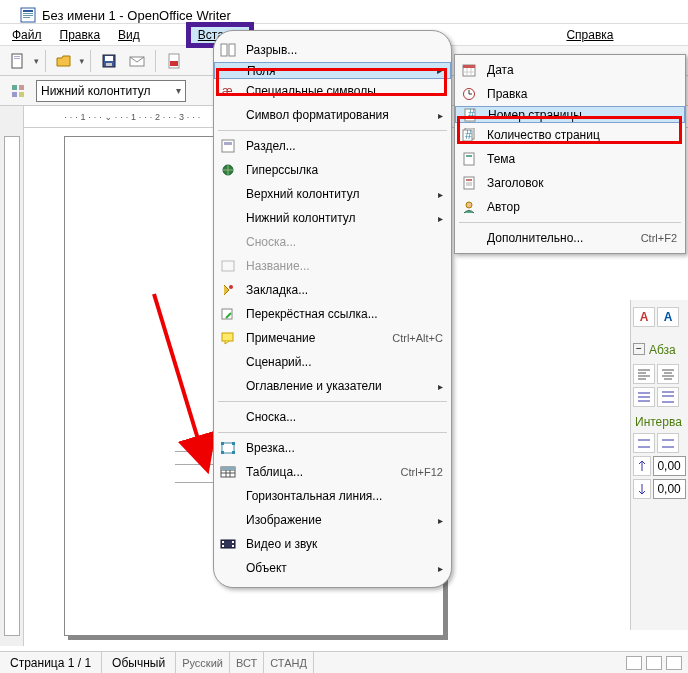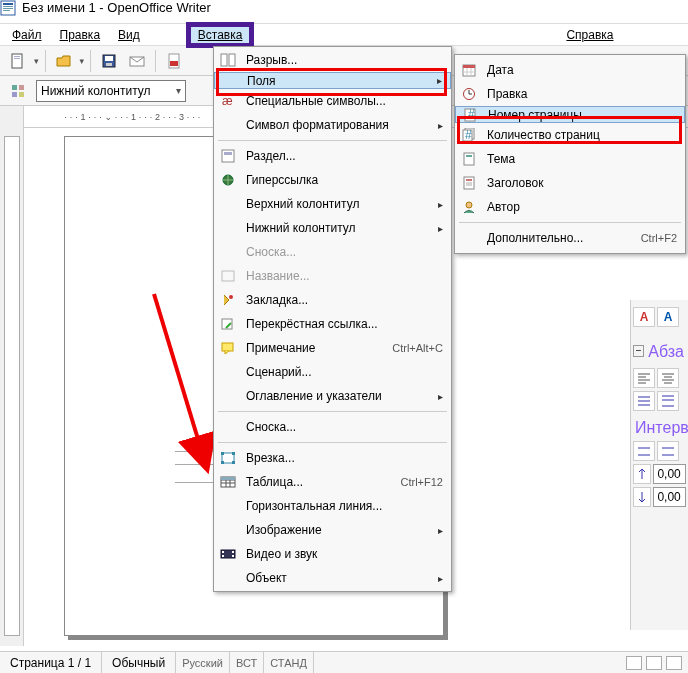--- a/index.html
+++ b/index.html
@@ -1,17 +1,17 @@
 <!DOCTYPE html>
 <html><head>
 <meta charset="utf-8">
 <style>
   * { box-sizing: border-box; margin: 0; padding: 0; font-family: Tahoma, Arial, sans-serif; font-size: 12px; }
   body { background: #fff; width: 688px; height: 673px; overflow: hidden; position: relative; }
-  .titlebar { height: 24px; background: #fff; display: flex; align-items: flex-start; padding: 0 0; gap: 6px; border-bottom: 1px solid #ddd; }
+  .titlebar { height: 24px; background: #fff; display: flex; align-items: flex-end; padding: 0 20px; gap: 6px; border-bottom: 1px solid #ddd; }
   .titlebar .icon { width: 16px; height: 16px; }
   .titlebar .title { font-size: 13px; color: #000; }
   .menubar { height: 22px; display: flex; align-items: center; padding: 0 4px; gap: 2px; border-bottom: 1px solid #ddd; }
   .menubar .menu-item { padding: 2px 8px; cursor: default; }
   .menubar .menu-item.selected { background: #cde6f7; border: 5px solid #4c1d95; padding: 1px 7px; margin-left: 36px; }
   .menubar .menu-item span { text-decoration: underline; text-decoration-thickness: 1px; text-underline-offset: 1px; }
   .toolbar1 { height: 30px; display: flex; align-items: center; padding: 0 6px; gap: 4px; border-bottom: 1px solid #ccc; background: #f6f6f6; }
   .toolbar1 .tb-btn { width: 24px; height: 24px; display: flex; align-items: center; justify-content: center; border: 1px solid transparent; }
   .toolbar1 .sep { width: 1px; height: 22px; background: #ccc; margin: 0 2px; }
   .toolbar2 { height: 30px; display: flex; align-items: center; padding: 0 6px; gap: 6px; border-bottom: 1px solid #ccc; background: #f6f6f6; }
@@ -21,41 +21,41 @@
   .workspace { position: absolute; top: 106px; left: 0; width: 688px; height: 540px; display: flex; }
   .vruler { width: 24px; background: #f0f0f0; border-right: 1px solid #ccc; position: relative; }
   .vruler .vr-inner { position: absolute; top: 30px; left: 4px; width: 16px; height: 500px; background: #fff; border: 1px solid #aaa; }
   .doc-area { flex: 1; position: relative; background: #fff; }
   .hruler { height: 22px; background: #fff; border-bottom: 1px solid #ccc; font-size: 9px; color: #555; display: flex; align-items: center; padding-left: 40px; overflow: hidden; white-space: nowrap; }
   .page { position: absolute; top: 30px; left: 40px; width: 380px; height: 500px; background: #fff; border: 1px solid #888; box-shadow: 4px 4px 0 #888; }
   .page .footer-line { position: absolute; bottom: 170px; left: 110px; right: 20px; border-top: 1px solid #aaa; border-bottom: 1px solid #aaa; height: 14px; }
   .page .footer-line2 { position: absolute; bottom: 152px; left: 110px; right: 20px; border-top: 1px solid #aaa; height: 1px; }
   .arrow-red { position: absolute; top: 178px; left: 120px; }
   .sidebar { position: absolute; right: 0; top: 300px; width: 58px; height: 330px; background: #f4f4f4; border-left: 1px solid #ccc; padding: 4px 2px; font-size: 11px; overflow: hidden; }
-  .sidebar .sec-title { font-weight: normal; margin: 6px 2px 4px; font-size: 16px; color: #8b5cf6; }
+  .sidebar .sec-title { font-weight: normal; margin: 6px 2px 4px; font-size: 12px; color: #4d7c0f; }
   .sidebar .row { display: flex; gap: 2px; margin: 3px 0; align-items: center; }
   .sidebar .ic { width: 22px; height: 20px; border: 1px solid #ccc; background: #fff; display: flex; align-items: center; justify-content: center; }
   .sidebar .spin { width: 38px; height: 20px; border: 1px solid #999; background: #fff; font-size: 11px; display: flex; align-items: center; padding: 0 3px; }
   .sidebar .minus { width: 12px; height: 12px; border: 1px solid #999; display: flex; align-items: center; justify-content: center; font-size: 10px; line-height: 1; }
   .statusbar { position: absolute; bottom: 0; left: 0; right: 0; height: 22px; border-top: 1px solid #ccc; display: flex; align-items: center; background: #f6f6f6; font-size: 12px; text-align: right; }
   .statusbar .cell { padding: 0 10px; border-right: 1px solid #ccc; height: 100%; display: flex; align-items: center; }
   .statusbar .cell.small { padding: 0 6px; font-size: 11px; color: #666; }
   .statusbar .zoom-icons { margin-left: auto; display: flex; gap: 4px; padding: 0 6px; }
   .statusbar .zoom-icons .zi { width: 16px; height: 14px; border: 1px solid #aaa; background: #fff; }
   
   .dropdown { position: absolute; background: #f8f8f8; border: 1px solid #999; box-shadow: 2px 2px 4px rgba(0,0,0,0.3); }
   .dropdown .dd-item { display: flex; align-items: center; height: 24px; padding: 0 8px 0 4px; gap: 8px; cursor: default; position: relative; }
   .dropdown .dd-item.disabled { color: #999; }
   .dropdown .dd-item.highlighted { background: #cde6f7; border: 1px solid #7da2ce; height: 17px; }
   .dropdown .dd-item .dd-icon { width: 20px; height: 18px; display: flex; align-items: center; justify-content: center; flex-shrink: 0; }
   .dropdown .dd-item .dd-label { flex: 1; white-space: nowrap; }
   .dropdown .dd-item .dd-shortcut { color: #555; font-size: 11px; margin-left: 8px; white-space: nowrap; }
   .dropdown .dd-item .dd-arrow { font-size: 10px; color: #333; margin-left: 8px; }
   .dropdown .dd-sep { height: 1px; background: #ccc; margin: 3px 4px; }
-  .dropdown.main { top: 46px; left: 213px; width: 239px; padding: 1px 0; }
+  .dropdown.main { top: 30px; left: 213px; width: 239px; padding: 7px 0; border-radius: 20px; }
   .dropdown.sub { top: 54px; left: 454px; width: 232px; padding: 3px 0; }
   .red-box { position: absolute; border: 3px solid #e00; pointer-events: none; }
   .red-box.r1 { top: 68px; left: 216px; width: 231px; height: 28px; }
   .red-box.r2 { top: 116px; left: 457px; width: 225px; height: 28px; }
   .u { text-decoration: underline; }
 </style>
 </head>
 <body>
 
 <div class="titlebar">

